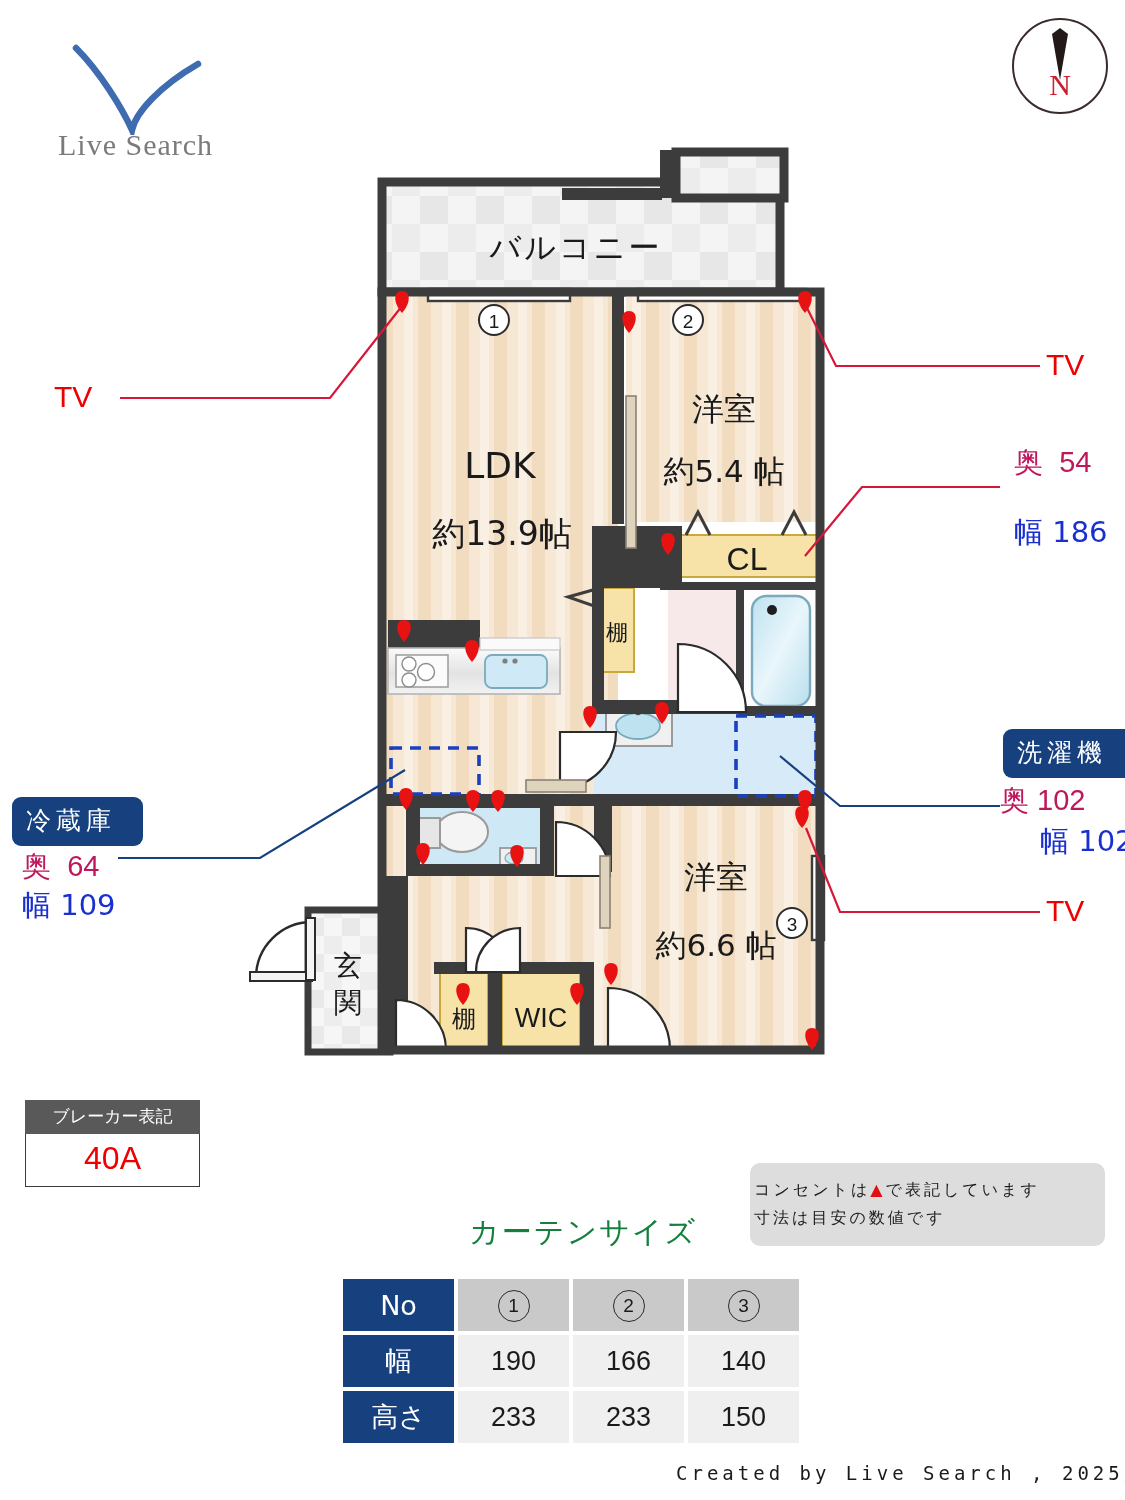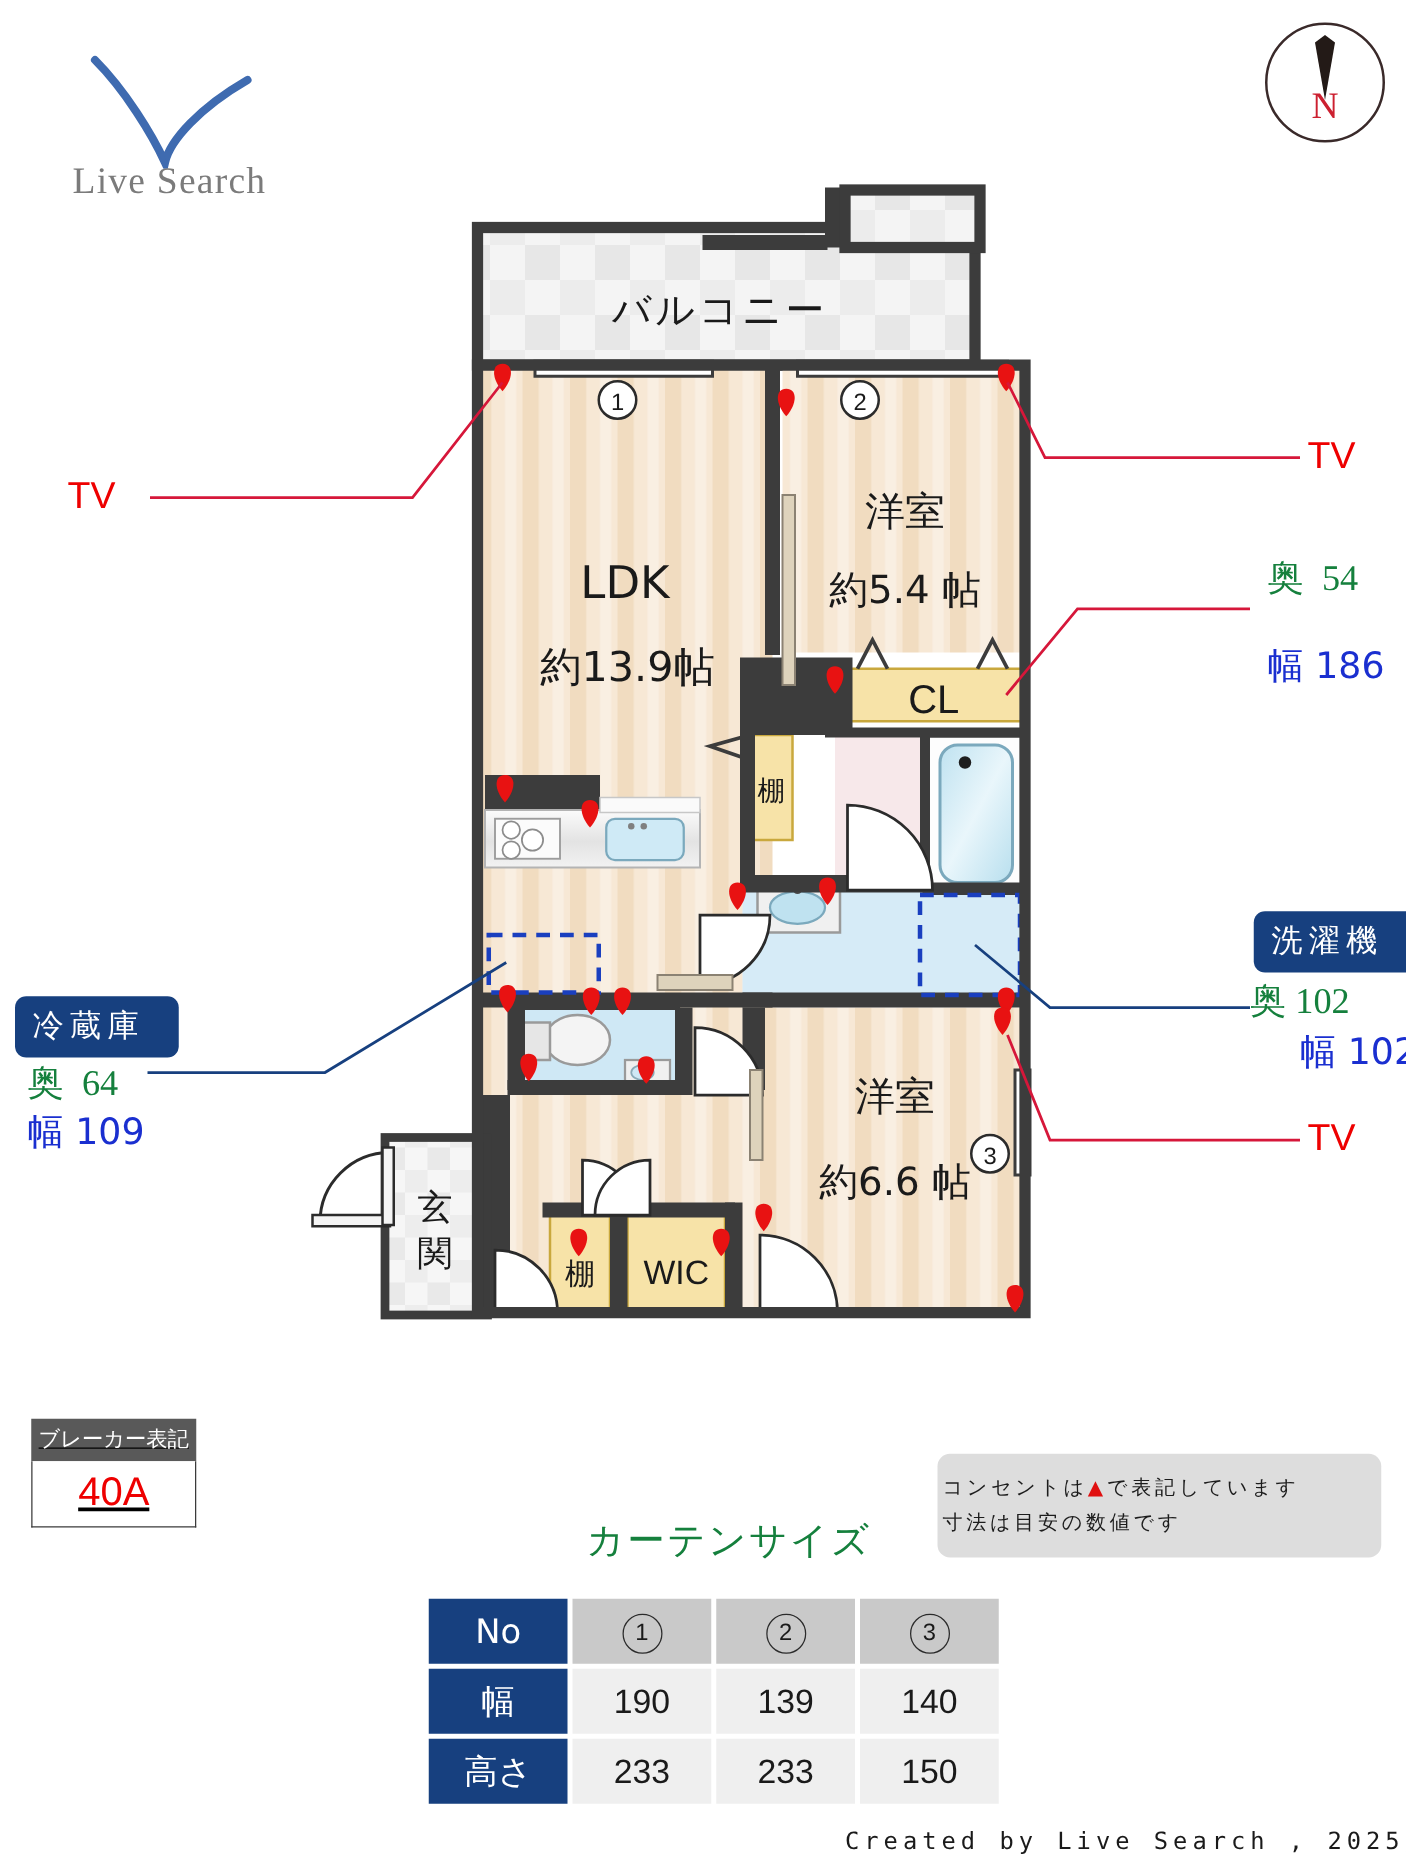--- a/index.html
+++ b/index.html
@@ -36,27 +36,27 @@
 
   
   .ann { position: absolute; white-space: nowrap; }
   .ann-tv { color: #ee0000; font-size: 30px; font-family: "Liberation Sans", sans-serif; }
   .tag-pill {
     position: absolute; background: #17407f; color: #fff;
     border-radius: 9px; padding: 7px 27px 9px 14px;
     font-size: 25px; letter-spacing: 5px; white-space: nowrap;
     font-family: "DejaVu Sans", sans-serif;
   }
-  .dim-oku { position: absolute; color: #15803d; font-size: 29px; white-space: nowrap;
-             font-family: Liberation Serif, serif; }
+  .dim-oku { position: absolute; color: #be185d; font-size: 29px; white-space: nowrap;
+             font-family: Liberation Sans, sans-serif; }
   .dim-haba { position: absolute; color: #1a2fd0; font-size: 29px; white-space: nowrap;
               font-family: "DejaVu Sans", sans-serif; }
 
   
-  .breaker { position: absolute; left: 25px; top: 1135px; width: 132px; text-decoration: underline; }
+  .breaker { position: absolute; left: 25px; top: 1100px; width: 175px; }
   .breaker-head {
     background: #595959; color: #fff; font-size: 17px; text-align: center;
     padding: 5px 0 6px 0; font-family: "DejaVu Sans", sans-serif;
   }
   .breaker-body {
     border: 1px solid #3b3b3b; border-top: none; background: #fff;
     color: #ee0000; font-size: 32px; text-align: center; padding: 6px 0 9px 0;
     font-family: "Liberation Sans", sans-serif;
   }
 
@@ -383,21 +383,21 @@
     <tbody>
         <tr>
       <td class="hcol">No</td>
       <td class="hrow"><span class="circnum">1</span></td>
       <td class="hrow"><span class="circnum">2</span></td>
       <td class="hrow"><span class="circnum">3</span></td>
     </tr>
     <tr>
       <td class="hcol">幅</td>
       <td class="val">190</td>
-      <td class="val">139</td>
+      <td class="val">166</td>
       <td class="val">140</td>
     </tr>
     <tr>
       <td class="hcol">高さ</td>
       <td class="val">233</td>
       <td class="val">233</td>
       <td class="val">150</td>
     </tr>
   </tbody>
     </table>

